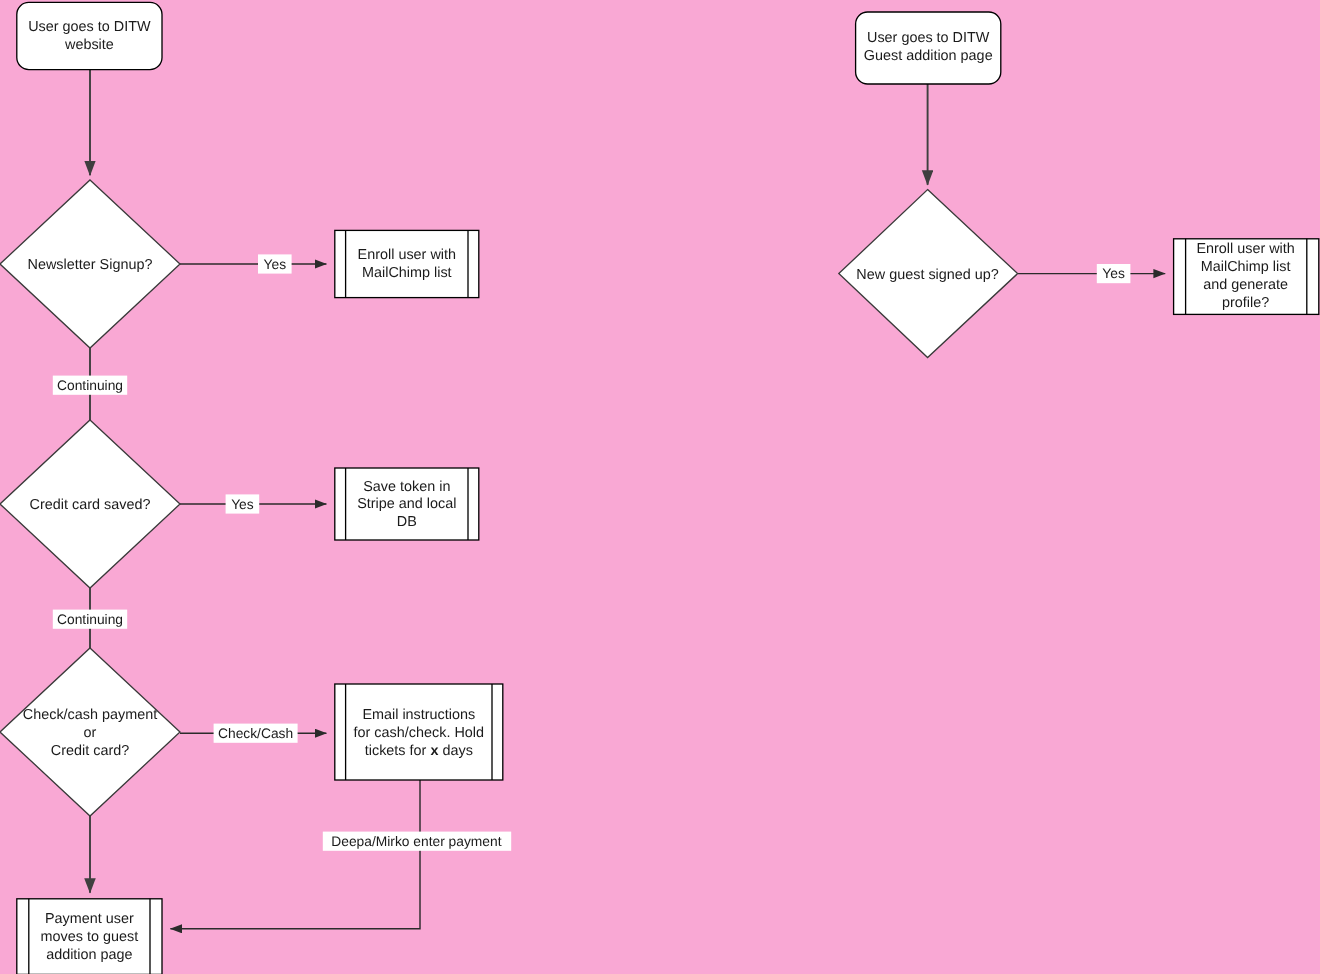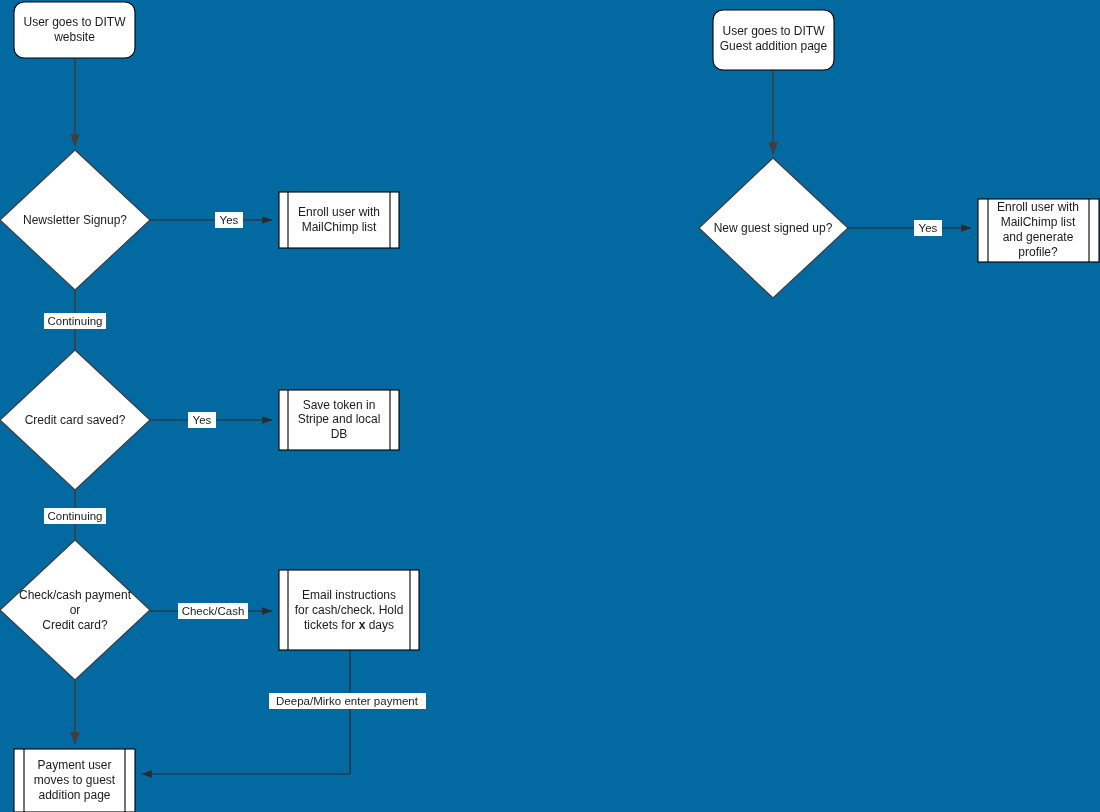--- a/index.html
+++ b/index.html
@@ -8,21 +8,21 @@
     padding: 0;
     background: #ffffff;
   }
   body {
     font-family: "Liberation Sans", sans-serif;
   }
   #canvas {
     position: relative;
     width: 1100px;
     height: 812px;
-    background: #0369a1;
+    background: #f9a8d4;
     overflow: hidden;
   }
   svg.flow {
     display: block;
     width: 1100px;
     height: 812px;
   }
   .shape-stroke {
     fill: #ffffff;
     stroke: #000000;

